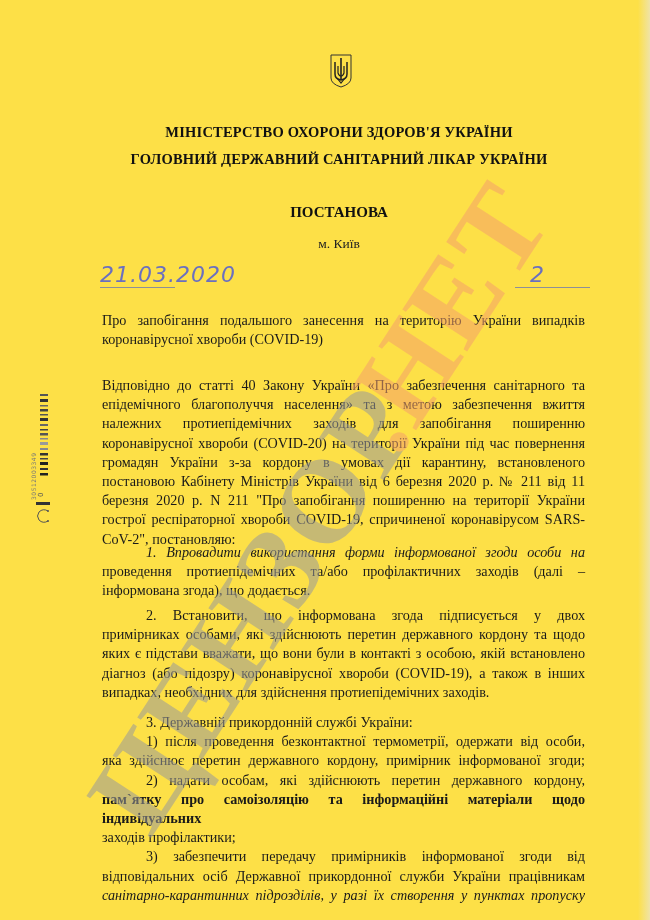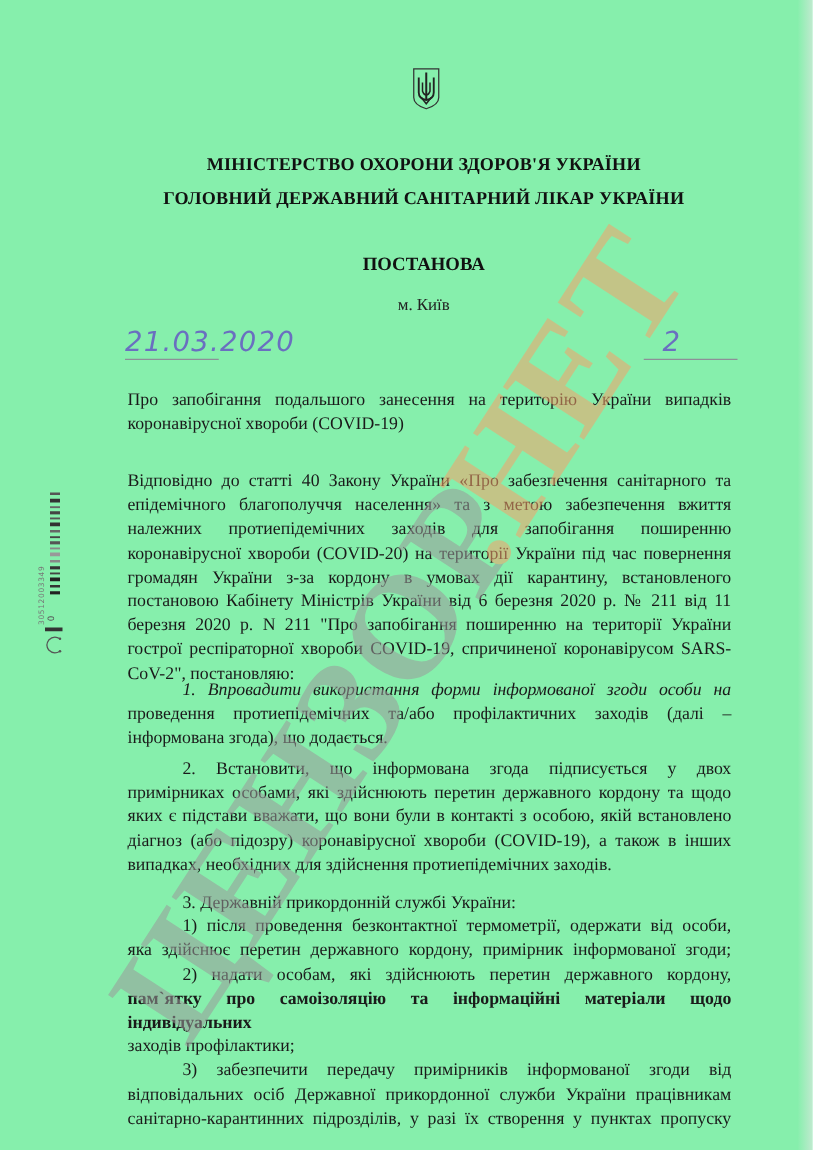--- a/index.html
+++ b/index.html
@@ -12,21 +12,21 @@
       height: 920px;
       position: relative;
       overflow: hidden;
       font-family: "Liberation Serif", "DejaVu Serif", serif;
       color: #1a1a1a;
     }
     .page {
       position: absolute;
       left: 0; top: 0;
       width: 650px; height: 920px;
-      background: #86efac;
+      background: #fde047;
     }
     .coat-of-arms {
       position: absolute;
       left: 330px; top: 54px;
       width: 22px; height: 34px;
     }
     .header-line {
       position: absolute;
       left: 0; width: 650px;
       text-align: center;
@@ -190,21 +190,21 @@
 
   <div class="text-block item3">
     <p class="p-line" style="padding-left:44px;">3. Державній прикордонній службі України:</p>
     <p class="p-line" style="text-align-last:justify;padding-left:44px;">1)   після проведення безконтактної термометрії, одержати від особи,</p>
     <p class="p-line" style="text-align-last:justify;">яка здійснює перетин державного кордону, примірник інформованої згоди;</p>
     <p class="p-line" style="text-align-last:justify;padding-left:44px;">2)   надати особам, які здійснюють перетин державного кордону,</p>
     <p class="p-line" style="text-align-last:justify;font-weight:bold;">пам`ятку про самоізоляцію та інформаційні матеріали щодо індивідуальних</p>
     <p class="p-line">заходів профілактики;</p>
     <p class="p-line" style="text-align-last:justify;padding-left:44px;">3)   забезпечити передачу примірників інформованої згоди від</p>
     <p class="p-line" style="text-align-last:justify;">відповідальних осіб Державної прикордонної служби України працівникам</p>
-    <p class="p-line" style="text-align-last:justify;">санітарно-карантинних підрозділів, у разі їх створення у пунктах пропуску</p>
+    <p class="p-line" style="text-align-last:justify;font-style:italic;">санітарно-карантинних підрозділів, у разі їх створення у пунктах пропуску</p>
   </div>
 
   <div class="barcode-text">30512003349</div>
   <svg class="barcode" viewBox="0 0 10 120">
     <rect x="2" y="14" width="8" height="2" fill="#555"></rect>
     <rect x="2" y="19" width="8" height="3" fill="#333"></rect>
     <rect x="2" y="25" width="8" height="1.5" fill="#666"></rect>
     <rect x="2" y="29" width="8" height="2.5" fill="#444"></rect>
     <rect x="2" y="34" width="8" height="1.5" fill="#555"></rect>
     <rect x="2" y="38" width="8" height="3" fill="#333"></rect>

